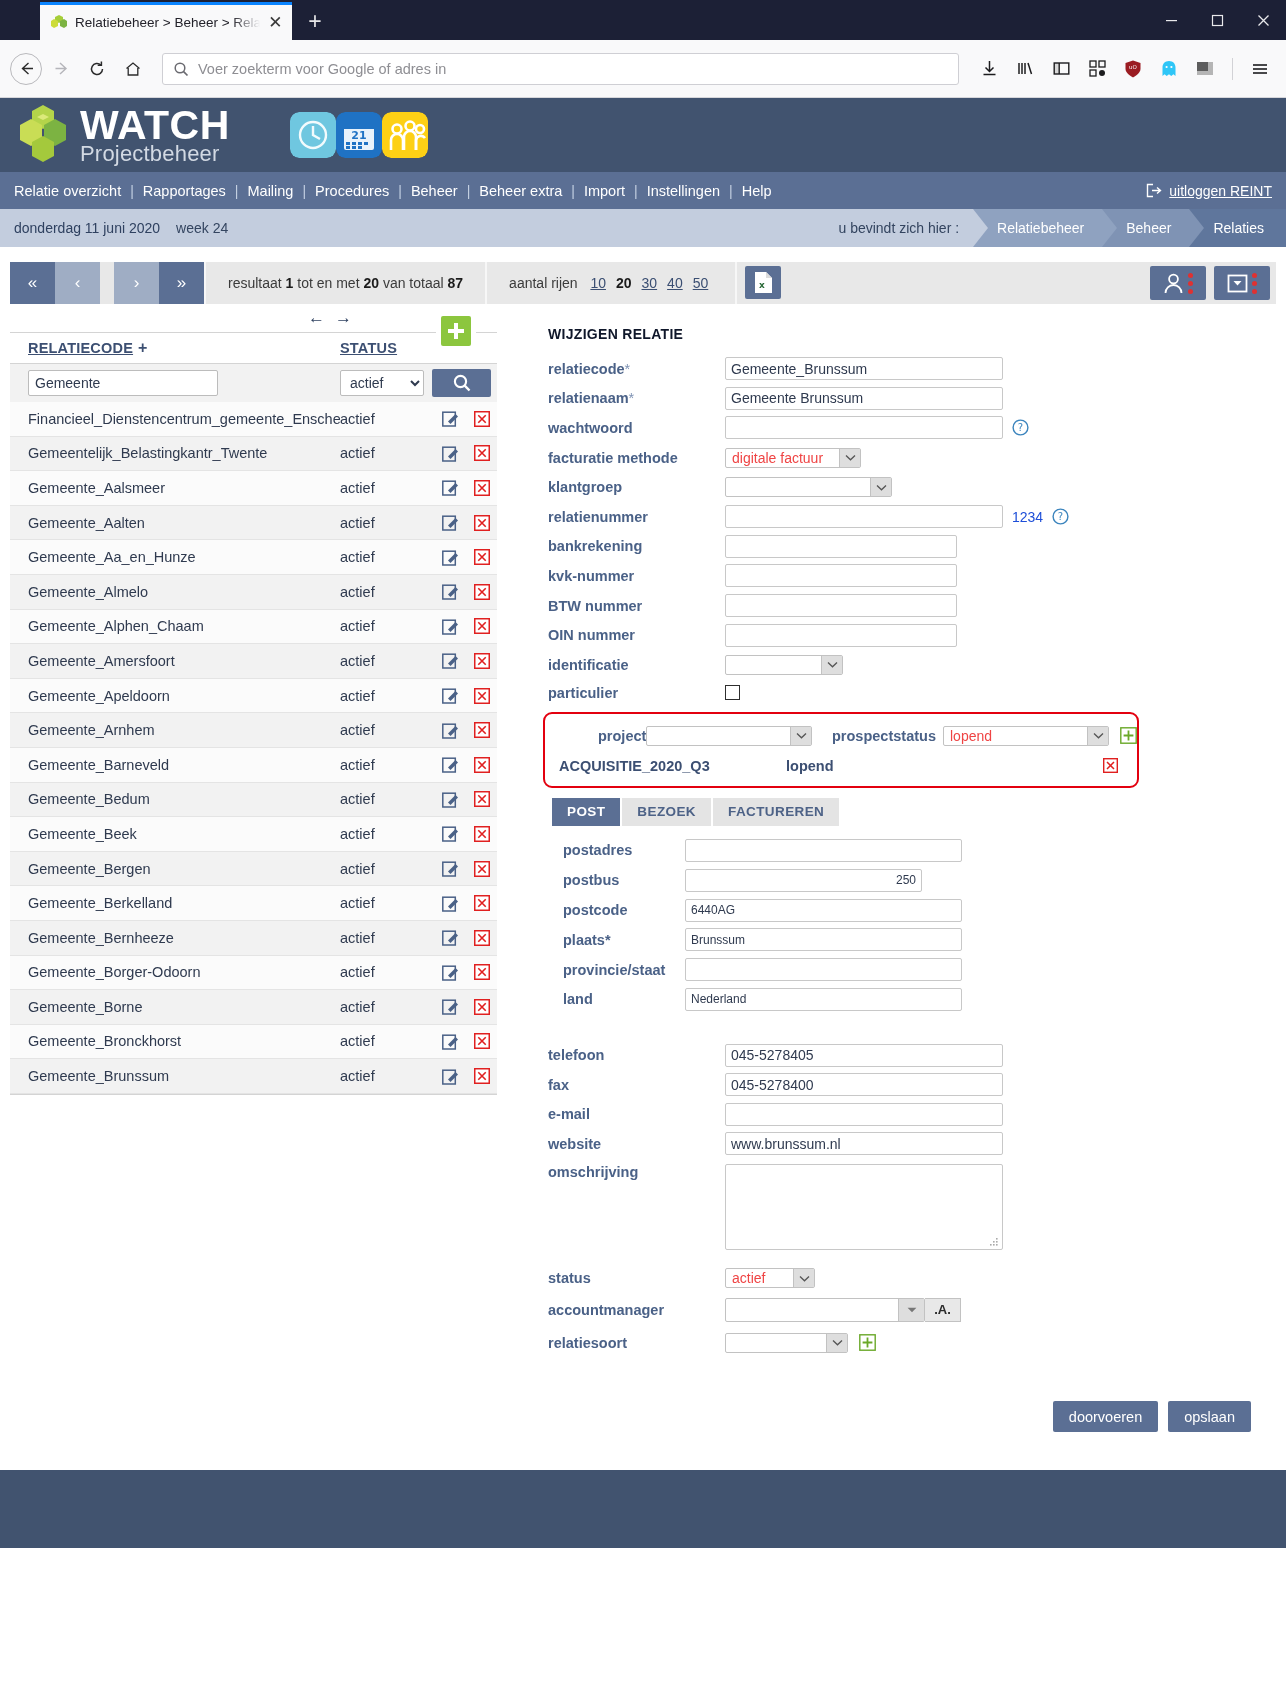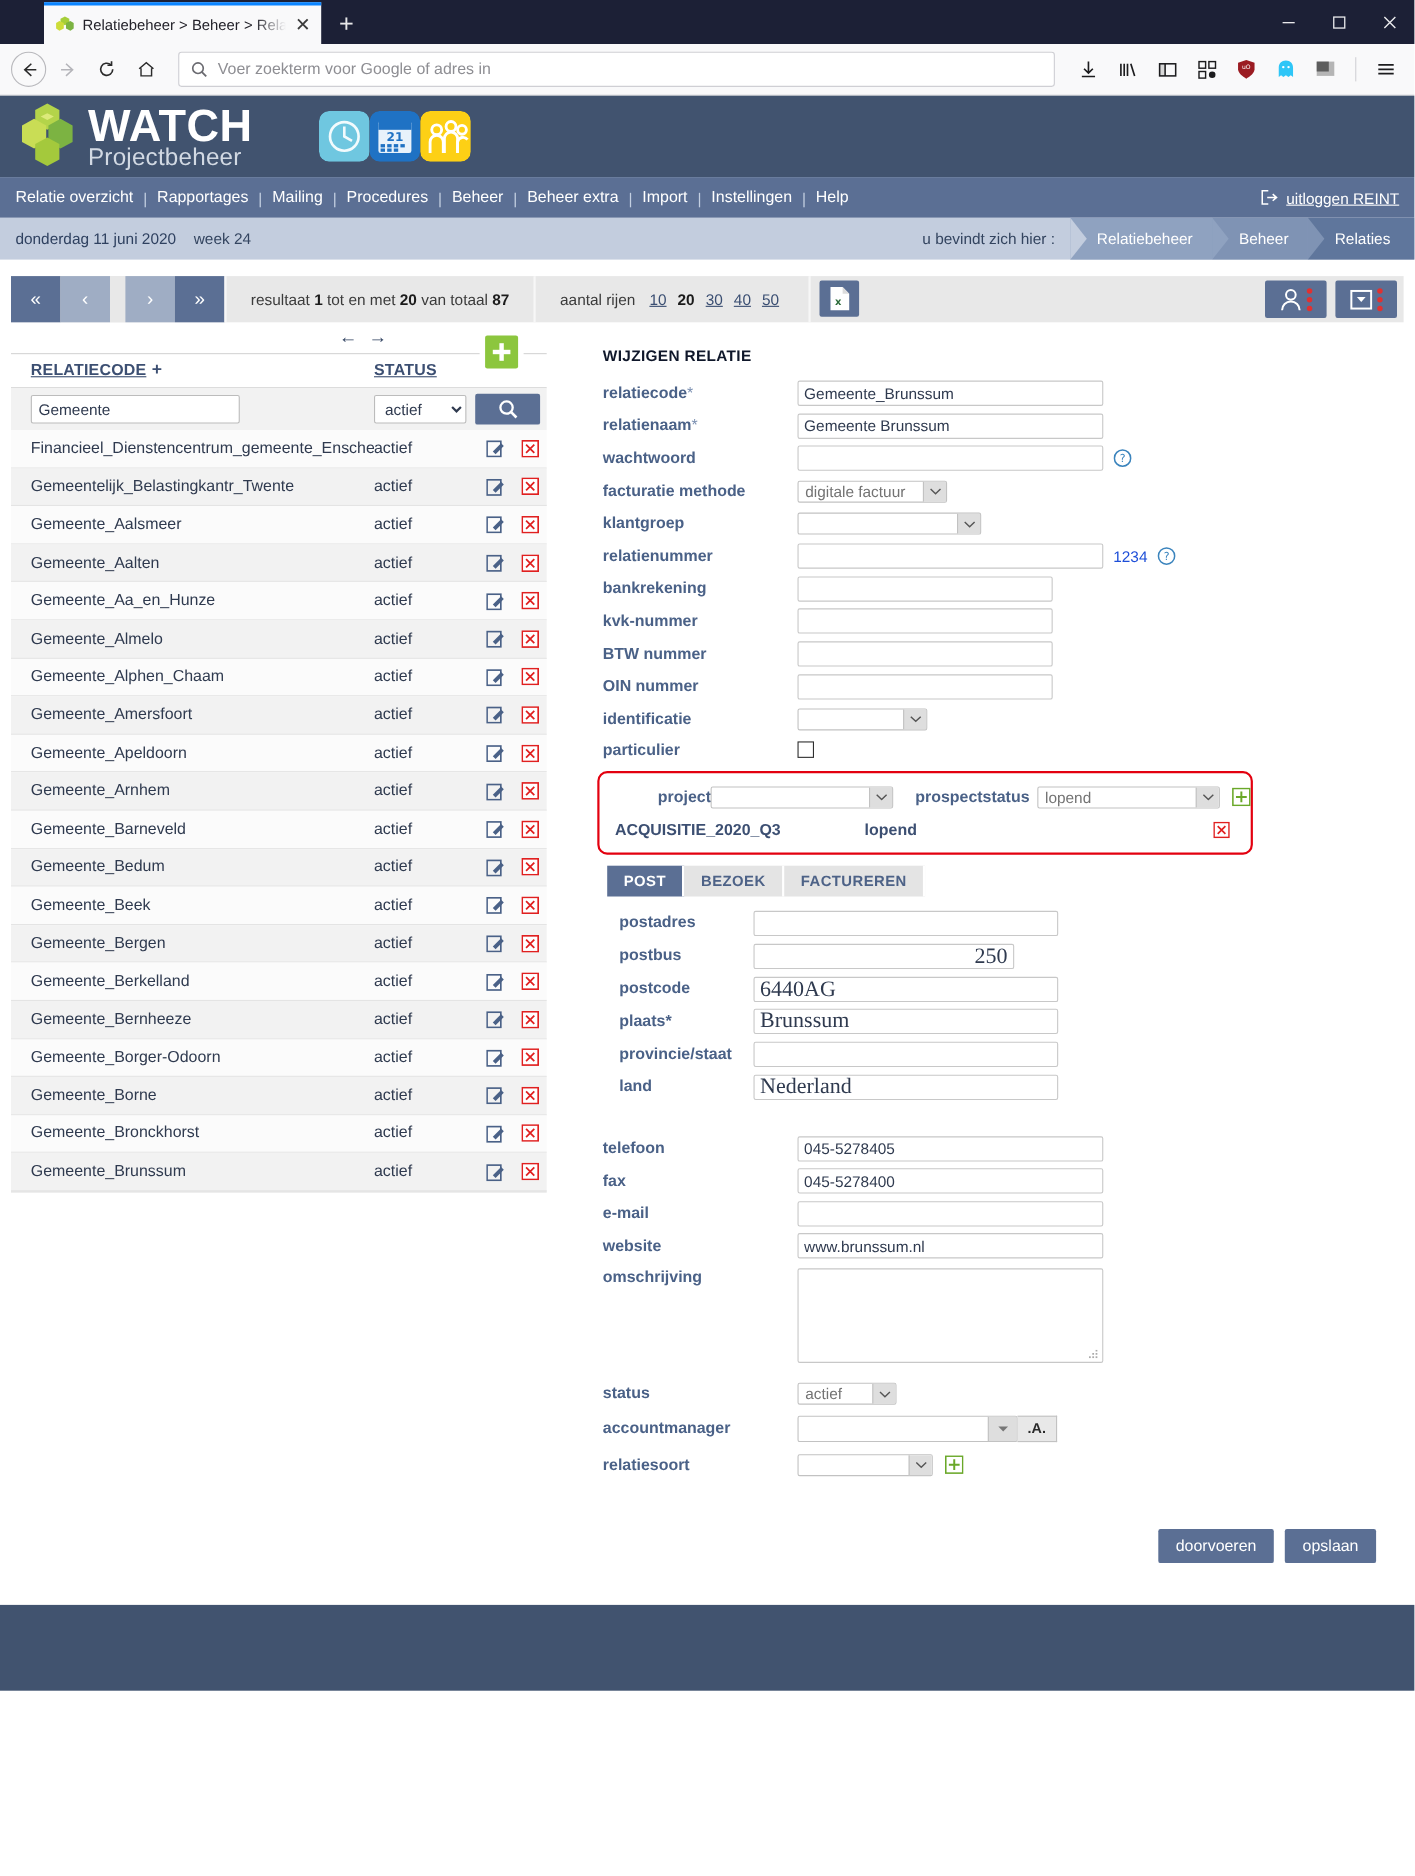--- a/index.html
+++ b/index.html
@@ -33,21 +33,21 @@
   .newtab{
     width:34px; height:34px; color:#e6e6e8; font-size:23px; font-weight:300;
     display:flex; align-items:center; justify-content:center; margin-left:6px; margin-bottom:2px;
   }
   .winbtns{ position:absolute; right:0; top:0; height:40px; display:flex; }
   .winbtn{ width:46px; height:40px; display:flex; align-items:center; justify-content:center;
            color:#e9e9ec; font-size:14px; }
   .winbtn svg{display:block;}
 
   .browser-navbar{
-    height:47px; background:#f9f9fa; display:flex; align-items:center;
+    height:58px; background:#f9f9fa; display:flex; align-items:center;
     padding:0 10px; gap:2px; border-bottom:1px solid #d7d7db;
   }
   .navicon{ width:34px; height:34px; display:flex; align-items:center; justify-content:center; }
   .navicon.back{ border:1.2px solid #b9b9bd; border-radius:50%; width:32px; height:32px;}
   .urlbar{
     flex:1 1 auto; height:32px; margin:0 12px 0 10px; background:#fff;
     border:1px solid #cfcfd4; border-radius:3px; display:flex; align-items:center;
     padding:0 10px; gap:9px;
   }
   .urlbar .ph{ color:#8e8e93; font-size:14.5px; }
@@ -189,21 +189,21 @@
   .sectitle{ font-size:14px; font-weight:bold; color:#0f172a; letter-spacing:.3px;
              margin:22px 0 12px 18px;}
 
   .frow{ display:flex; align-items:center; height:29.6px; }
   .flab{ width:195px; font-size:14.5px; font-weight:bold; color:#4a6187; padding-left:18px;}
   .flab .star{ color:#7f93b4; font-weight:normal;}
   .inp{ height:23px; border:1px solid #c8c8c8; background:#fff; border-radius:2px;
         font-size:14px; color:#2f3a4f; padding:0 5px; }
   .inp.w278{ width:278px;} .inp.w232{ width:232px;}
   .sel{ height:20px; border:1px solid #c2c2c2; background:#fff; border-radius:2px;
-        font-size:14px; color:#737373; display:flex; align-items:center; padding-left:6px;
+        font-size:14px; color:#ef4444; display:flex; align-items:center; padding-left:6px;
         position:relative; cursor:pointer;}
   .sel .arw{ position:absolute; right:0; top:0; bottom:0; width:21px; background:#dedede;
              border-left:1px solid #c2c2c2; display:flex; align-items:center; justify-content:center;}
   .sel.w136{ width:136px;} .sel.w167{ width:167px;} .sel.w118{ width:118px;}
   .sel.w90{ width:90px;} .sel.w123{ width:123px;} .sel.w166{ width:166px;}
   .hint{ margin-left:9px; font-size:14px; color:#1d4ed8;text-align:right;}
   .qmark{ width:17px; height:17px; margin-left:9px; display:block;}
   .cbox{ width:15px; height:15px; border:1.6px solid #2e2e2e; background:#fff; cursor:pointer;}
 
   .redbox{
@@ -220,21 +220,21 @@
 
   .tabs3{ display:flex; margin:10px 0 0 22px;}
   .tab3{ padding:0 15px; height:28px; display:flex; align-items:center; font-size:13.5px;
          font-weight:bold; letter-spacing:.4px; color:#4d6287; background:#e4e4e4; cursor:pointer;
          border-right:2px solid #fff;}
   .tab3.on{ background:#5b6f94; color:#fff;}
 
   .frow2{ display:flex; align-items:center; height:29.8px; }
   .flab2{ width:155px; font-size:14.5px; font-weight:bold; color:#4a6187; padding-left:33px;}
   .inp2{ height:23px; border:1px solid #c8c8c8; background:#fff; border-radius:2px;
-        font-size:20px; color:#2f3a4f; padding:0 5px; width:277px;font-family:Liberation Serif, serif;}
+        font-size:12px; color:#2f3a4f; padding:0 5px; width:277px;}
   .inp2.num{ text-align:right; width:237px;}
 
   .ta{ width:278px; height:86px; border:1px solid #c8c8c8; background:#fff; border-radius:2px;
        position:relative;}
   .ta .grip{ position:absolute; right:3px; bottom:2px; width:9px; height:9px;}
 
   .am-wrap{ display:flex; align-items:center;}
   .am-sel{ width:200px; height:24px; border:1px solid #c2c2c2; background:#fff; border-radius:2px;
            position:relative;}
   .am-sel .arw{ position:absolute; right:0; top:0; bottom:0; width:26px; background:#dedede;

